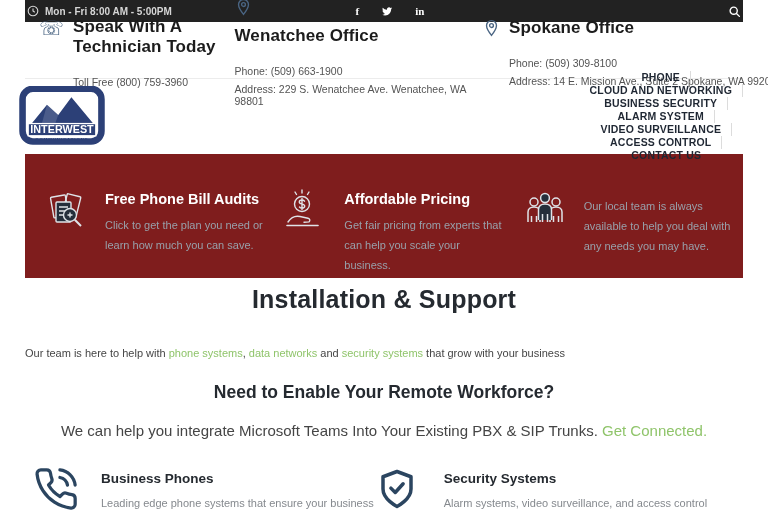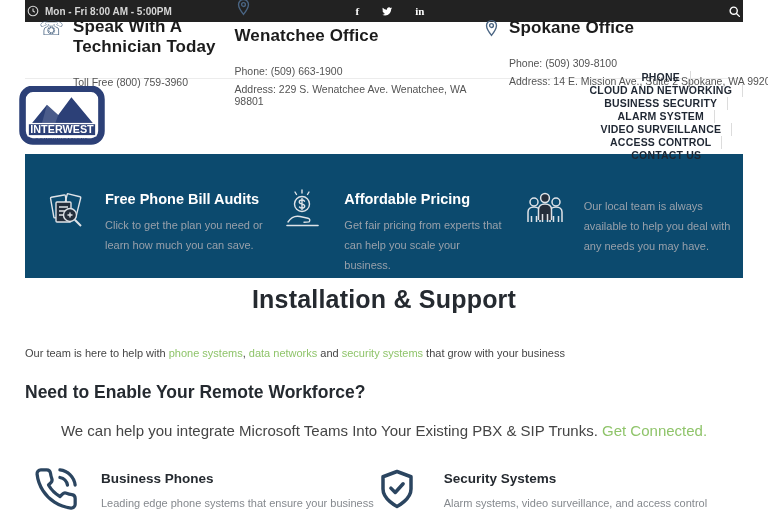--- a/index.html
+++ b/index.html
@@ -32,35 +32,35 @@
   
   .header { height:75px; display:flex; align-items:center; justify-content:space-between; }
   .logo { width:88px; height:62px; margin-left:-7px; }
   .nav { display:flex; align-items:center;flex-direction:column; }
   .nav-item { font-size:10.5px; font-weight:bold; color:#1f2733; padding:0 10px;
               border-right:1px solid #dcdcdc; cursor:pointer; letter-spacing:.2px;
               line-height:13px; }
   .nav-item:last-child { border-right:none; padding-right:0; }
 
   
-  .strip { background:#0c4a6e; height:124px; display:flex; padding:34px 0 0 0; }
+  .strip { background:#7f1d1d; height:124px; display:flex; padding:34px 0 0 0; }
   .feature { flex:1; display:flex; gap:16px; padding-left:18px; cursor:pointer; }
   .f-ic { flex:0 0 46px; color:#dfe3e8; }
   .f-title { color:#ffffff; font-size:14.5px; font-weight:bold; margin-top:3px; }
   .f-desc { color:#98a0aa; font-size:11px; line-height:20px; margin-top:8px; }
   .feature:nth-child(1) .f-desc { max-width:212px; }
   .feature:nth-child(2) .f-desc { max-width:218px; }
   .feature:nth-child(3) .f-desc { max-width:222px; }
 
   
   .h1 { text-align:center; font-size:25px; font-weight:bold; color:#252a30;
         margin-top:7px; letter-spacing:.2px; }
   .intro { text-align:left; font-size:11px; color:#454545; margin-top:33px; }
   .greenlink { color:#8fc46a; cursor:pointer; }
-  .h2 { font-size:17.5px; font-weight:bold; color:#252a30;
+  .h2 { text-align:center; font-size:17.5px; font-weight:bold; color:#252a30;
         margin-top:23px; }
   .remote-p { text-align:center; font-size:15px; color:#454545; margin-top:19px; }
 
   
   .services { display:flex; margin-top:25px; padding-left:8px; }
   .service { display:flex; gap:22px; }
   .service.s1 { width:360px; }
   .s-ic { flex:0 0 46px; color:#2b4560; margin-top:2px; }
   .s-title { font-size:13.5px; font-weight:bold; color:#252a30; margin-top:7px;
              cursor:pointer; }

